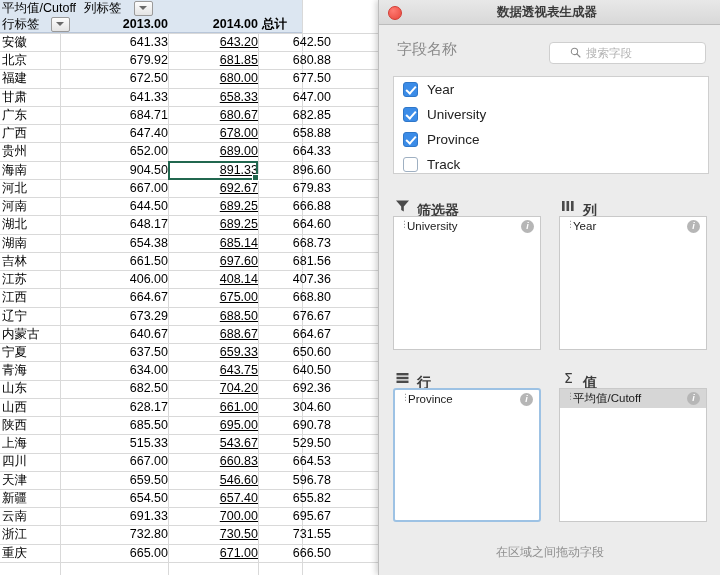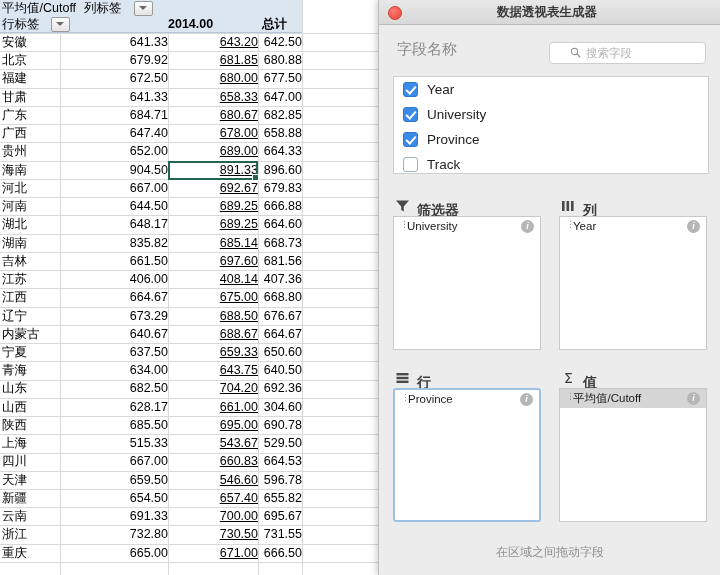--- a/index.html
+++ b/index.html
@@ -31,21 +31,21 @@
     content:"";position:absolute;left:4px;top:4px;
     border-left:4px solid transparent;border-right:4px solid transparent;
     border-top:4px solid #6a6a6a;
   }
 
   .trow{position:relative;height:18.24px;}
   .trow .rl{position:absolute;left:2px;top:0;font-size:12.5px;line-height:18.24px;white-space:nowrap;color:#000;}
   .trow .v{position:absolute;top:0;font-size:12.5px;line-height:18.24px;text-align:right;color:#000;}
   .v.c1{left:60px;width:108px;}
   .v.c2{left:168px;width:90px;text-decoration:underline;}
-  .v.c3{left:258px;width:44px;}
+  .v.c3{left:258px;width:44px;padding-left:29px;}
 
   .selcell{
     position:absolute;border:2px solid #21674f;background:transparent;
     box-sizing:border-box;pointer-events:none;
   }
   .selcell:after{
     content:"";position:absolute;right:-3px;bottom:-3px;width:5px;height:5px;
     background:#21674f;border:1px solid #fff;
   }
 
@@ -184,21 +184,22 @@
 
       <div class="hrow1 pt-hdr">
         <span class="h-lbl" style="left:2px">平均值/Cutoff</span>
         <span class="h-lbl" style="left:84px">列标签</span>
         <span class="filterbtn" style="left:134px"></span>
       </div>
 
       <div class="hrow2 pt-hdr">
         <span class="h-lbl" style="left:2px">行标签</span>
         <span class="filterbtn" style="left:51px"></span>
-        <span class="h-num" style="left:168px;width:90px;text-align:left">2014.00</span>
+        <span class="h-num" style="left:60px;width:108px;text-align:right">2013.00</span>
+        <span class="h-num" style="left:168px;width:90px;text-align:right">2014.00</span>
         <span class="h-num" style="left:262px">总计</span>
       </div>
       <div id="pivot-body">
           <div class="trow">
             <span class="rl">安徽</span>
             <span class="v c1">641.33</span>
             <span class="v c2">643.20</span>
             <span class="v c3">642.50</span>
           </div>
           <div class="trow">
@@ -256,21 +257,21 @@
             <span class="v c3">666.88</span>
           </div>
           <div class="trow">
             <span class="rl">湖北</span>
             <span class="v c1">648.17</span>
             <span class="v c2">689.25</span>
             <span class="v c3">664.60</span>
           </div>
           <div class="trow">
             <span class="rl">湖南</span>
-            <span class="v c1">835.82</span>
+            <span class="v c1">654.38</span>
             <span class="v c2">685.14</span>
             <span class="v c3">668.73</span>
           </div>
           <div class="trow">
             <span class="rl">吉林</span>
             <span class="v c1">661.50</span>
             <span class="v c2">697.60</span>
             <span class="v c3">681.56</span>
           </div>
           <div class="trow">

